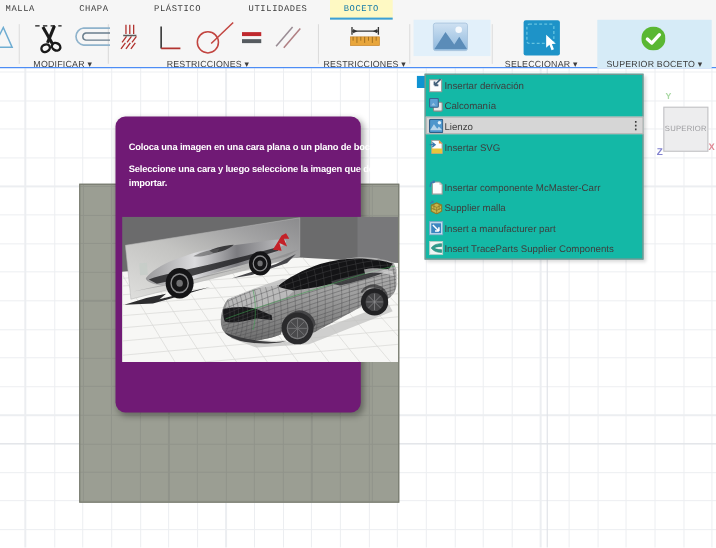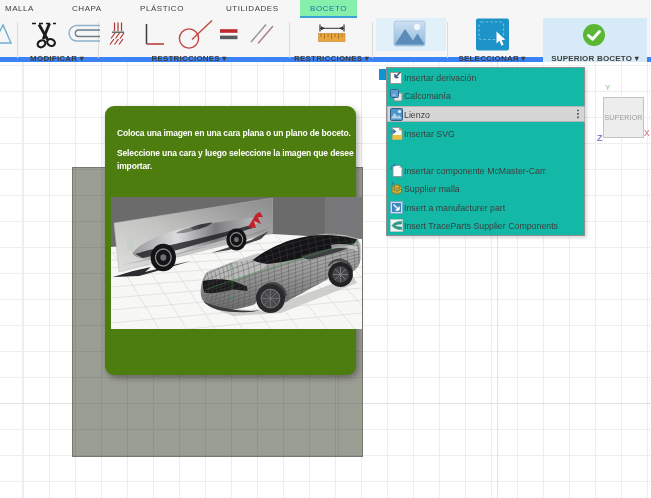--- a/index.html
+++ b/index.html
@@ -15,39 +15,39 @@
   #plane{position:absolute;left:72px;top:167px;width:289px;height:288px;
     background:#9b9e93;border:1px solid #75786d;
     background-image:
       repeating-linear-gradient(90deg,#90938a 0,#90938a 1px,transparent 1px,transparent 26px),
       repeating-linear-gradient(180deg,#90938a 0,#90938a 1px,transparent 1px,transparent 26px);
     background-position:-24px 1px;}
   
   .majv{position:absolute;top:62px;width:1px;height:436px;background:#dfe2e6;}
   .majh{position:absolute;left:0;width:651px;height:1px;background:#dfe2e6;}
   
-  #tabbar{position:absolute;left:0;top:0;width:651px;height:18px;background:#f6f6f6;}
+  #tabbar{position:absolute;left:0;top:0;width:651px;height:18px;background:#f6f6f6;font-family:Liberation Mono, monospace;}
   .tab{position:absolute;top:0;height:18px;line-height:18px;font-size:8px;letter-spacing:0.55px;color:#3d3d3d;}
-  #tab-boceto{position:absolute;left:300px;top:0;width:57px;height:18px;background:#86efac;
+  #tab-boceto{position:absolute;left:300px;top:0;width:57px;height:18px;background:#fef9c3;
     color:#1279a8;font-size:8px;letter-spacing:0.55px;line-height:17px;text-align:center;}
   #tab-boceto:after{content:"";position:absolute;left:0;bottom:0;width:100%;height:2px;background:#3ba0d6;}
   
-  #toolbar{position:absolute;left:0;top:18px;width:651px;height:44px;background:#f6f6f6;border-bottom:5px solid #3b82f6;box-sizing:border-box;font-weight:bold;}
+  #toolbar{position:absolute;left:0;top:18px;width:651px;height:44px;background:#f6f6f6;border-bottom:1px solid #3b82f6;box-sizing:border-box;}
   .sep{position:absolute;top:4px;width:1px;height:36px;background:#dcdcdc;}
   .tlabel{position:absolute;top:35.5px;height:10px;font-size:8px;letter-spacing:0.2px;color:#3d3d3d;text-align:center;white-space:nowrap;}
   
   #menu{position:absolute;left:386px;top:67px;width:197px;height:167px;background:#14b8a6;
     border:1px solid #8f8f8f;box-shadow:2px 2px 3px rgba(0,0,0,0.15);}
   .mi{position:absolute;left:0;width:197px;height:18px;font-size:8.8px;color:#3e3e3e;line-height:18px;}
   .mi .txt{position:absolute;left:17px;top:0;}
   .mi svg{position:absolute;left:3px;top:2px;}
   #hirow{position:absolute;left:0px;top:38px;width:196px;height:14px;background:#d6d6d6;border:1px solid #b5b5b5;}
   
-  #tip{position:absolute;left:105px;top:106px;width:223px;height:269px;background:#4d7c0f;
-    border-radius:9px;box-shadow:2px 3px 6px rgba(0,0,0,0.35);padding-left:28px;}
+  #tip{position:absolute;left:105px;top:106px;width:223px;height:269px;background:#701a75;
+    border-radius:9px;box-shadow:2px 3px 6px rgba(0,0,0,0.35);}
   #tip .t1{position:absolute;left:12px;top:21px;width:258px;color:#fff;font-size:8.5px;font-weight:bold;
     letter-spacing:-0.15px;line-height:13px;}
   #tip .t2{position:absolute;left:12px;top:41px;width:258px;color:#fff;font-size:8.5px;font-weight:bold;
     letter-spacing:-0.15px;line-height:13px;}
   #tip .t3{position:absolute;left:12px;top:254px;color:#fff;font-size:10.4px;font-weight:bold;letter-spacing:-0.2px;}
   #tipimg{position:absolute;left:6px;top:91px;width:251px;height:132px;}
   
   #vcube{position:absolute;left:603px;top:97px;width:39px;height:39px;background:#ededee;
     border:1px solid #c3c3c6;color:#9b9b9e;font-size:7px;text-align:center;line-height:39px;letter-spacing:0.2px;}
 </style>

